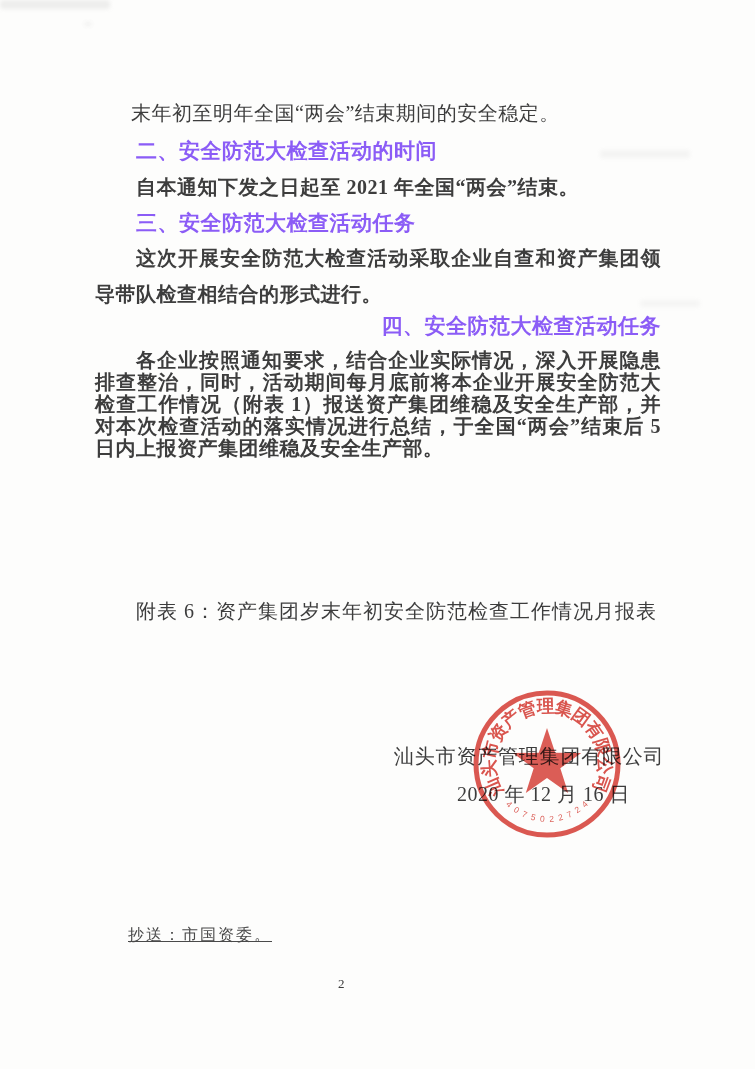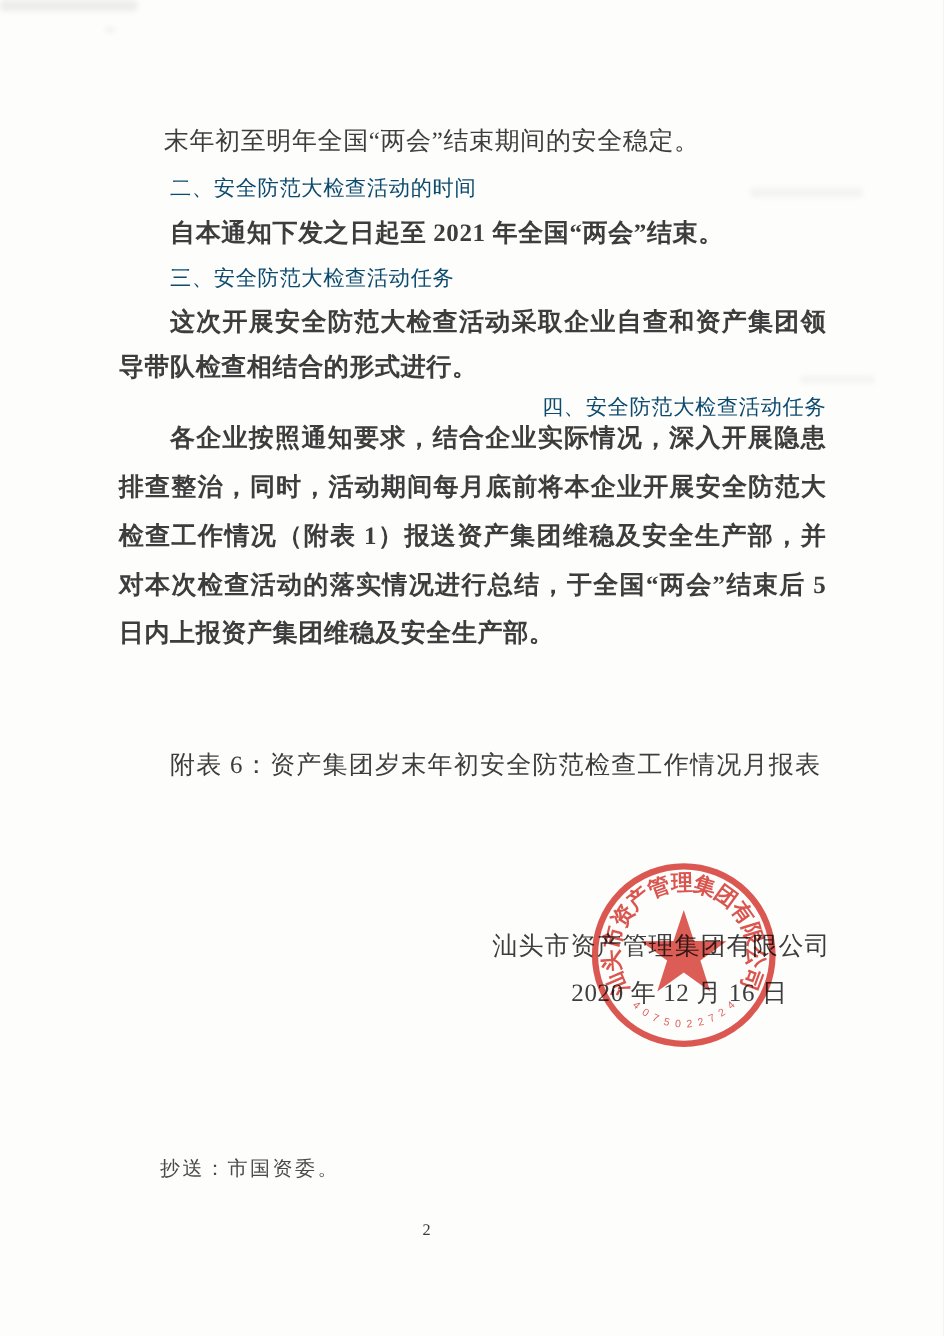--- a/index.html
+++ b/index.html
@@ -23,43 +23,43 @@
   .bodyline{
     font-size:20px;
     line-height:35px;
     letter-spacing:.5px;
     text-align:justify;
     color:#3d3d3d;
   }
   .indent{text-indent:41px;font-weight:bold;}
   .heading{
     font-family:"Liberation Sans","DejaVu Sans",sans-serif;
-    font-weight:400;
-    font-size:17px;
+    font-weight:700;
+    font-size:21px;
     line-height:30px;
-    color:#0c4a6e;
+    color:#8b5cf6;
     letter-spacing:.5px;
   }
   .attachment{
     position:absolute;left:136px;top:598px;
     font-size:20px;letter-spacing:1px;color:#3d3d3d;
   }
   .company-sign{
     position:absolute;left:394px;top:743px;
     font-size:20px;letter-spacing:.8px;color:#3d3d3d;
     white-space:nowrap;
   }
   .sign-date{
     position:absolute;left:457px;top:781px;
     font-size:20px;letter-spacing:.5px;color:#3d3d3d;
     white-space:nowrap;
   }
   .cc-line{
     position:absolute;left:128px;top:925px;
-    font-size:16px;letter-spacing:2px;color:#4a4a4a;
+    font-size:16px;letter-spacing:2px;color:#4a4a4a;text-decoration:underline;
   }
   .page-num{
     position:absolute;left:338px;top:976px;
     font-size:13px;color:#3a3a3a;
   }
   .seal{
     position:absolute;left:462px;top:679px;
     width:170px;height:170px;
     mix-blend-mode:multiply;
     opacity:.92;
@@ -77,21 +77,21 @@
 
   <div class="textcol bodyline" style="top:96px;margin-left:36px;">末年初至明年全国“两会”结束期间的安全稳定。</div>
 
   <div class="textcol heading" style="top:136px;text-indent:41px;">二、安全防范大检查活动的时间</div>
   <div class="textcol bodyline indent" style="top:170px;">自本通知下发之日起至 2021 年全国“两会”结束。</div>
 
   <div class="textcol heading" style="top:208px;text-indent:41px;">三、安全防范大检查活动任务</div>
   <div class="textcol bodyline indent" style="top:240px;line-height:36px;">这次开展安全防范大检查活动采取企业自查和资产集团领导带队检查相结合的形式进行。</div>
 
   <div class="textcol heading" style="top:311px;text-indent:41px;text-align:right;">四、安全防范大检查活动任务</div>
-  <div class="textcol bodyline indent" style="top:332px;line-height:39px;">各企业按照通知要求，结合企业实际情况，深入开展隐患排查整治，同时，活动期间每月底前将本企业开展安全防范大检查工作情况（附表 1）报送资产集团维稳及安全生产部，并对本次检查活动的落实情况进行总结，于全国“两会”结束后 5 日内上报资产集团维稳及安全生产部。</div>
+  <div class="textcol bodyline indent" style="top:349px;line-height:22px;">各企业按照通知要求，结合企业实际情况，深入开展隐患排查整治，同时，活动期间每月底前将本企业开展安全防范大检查工作情况（附表 1）报送资产集团维稳及安全生产部，并对本次检查活动的落实情况进行总结，于全国“两会”结束后 5 日内上报资产集团维稳及安全生产部。</div>
 
   <div class="attachment">附表 6：资产集团岁末年初安全防范检查工作情况月报表</div>
 
   <div class="company-sign">汕头市资产管理集团有限公司</div>
   <div class="sign-date">2020 年 12 月 16 日</div>
 
   <svg class="seal" viewBox="0 0 170 170">
     <defs>
       <path id="sealTextArc" d="M 42.4 114.8 A 52 52 0 1 1 127.6 114.8"></path>
       <path id="sealNumArc" d="M 30.5 104.8 A 58 58 0 0 0 139.5 104.8"></path>

